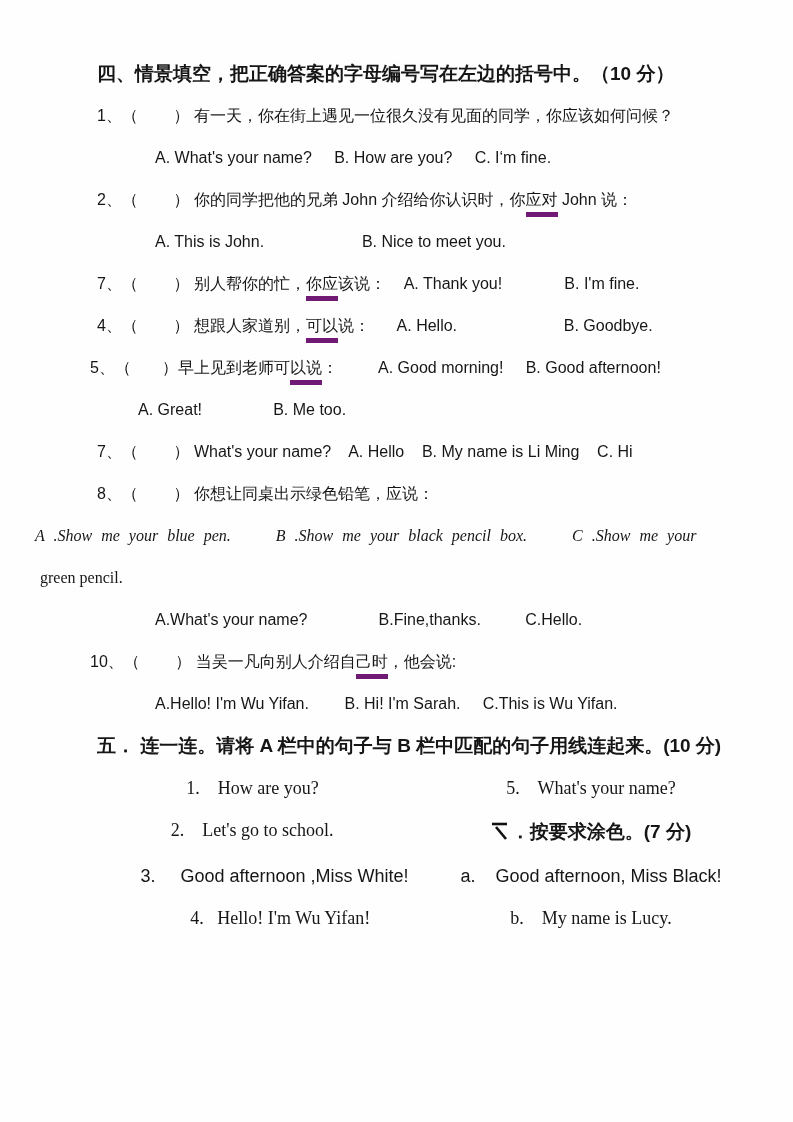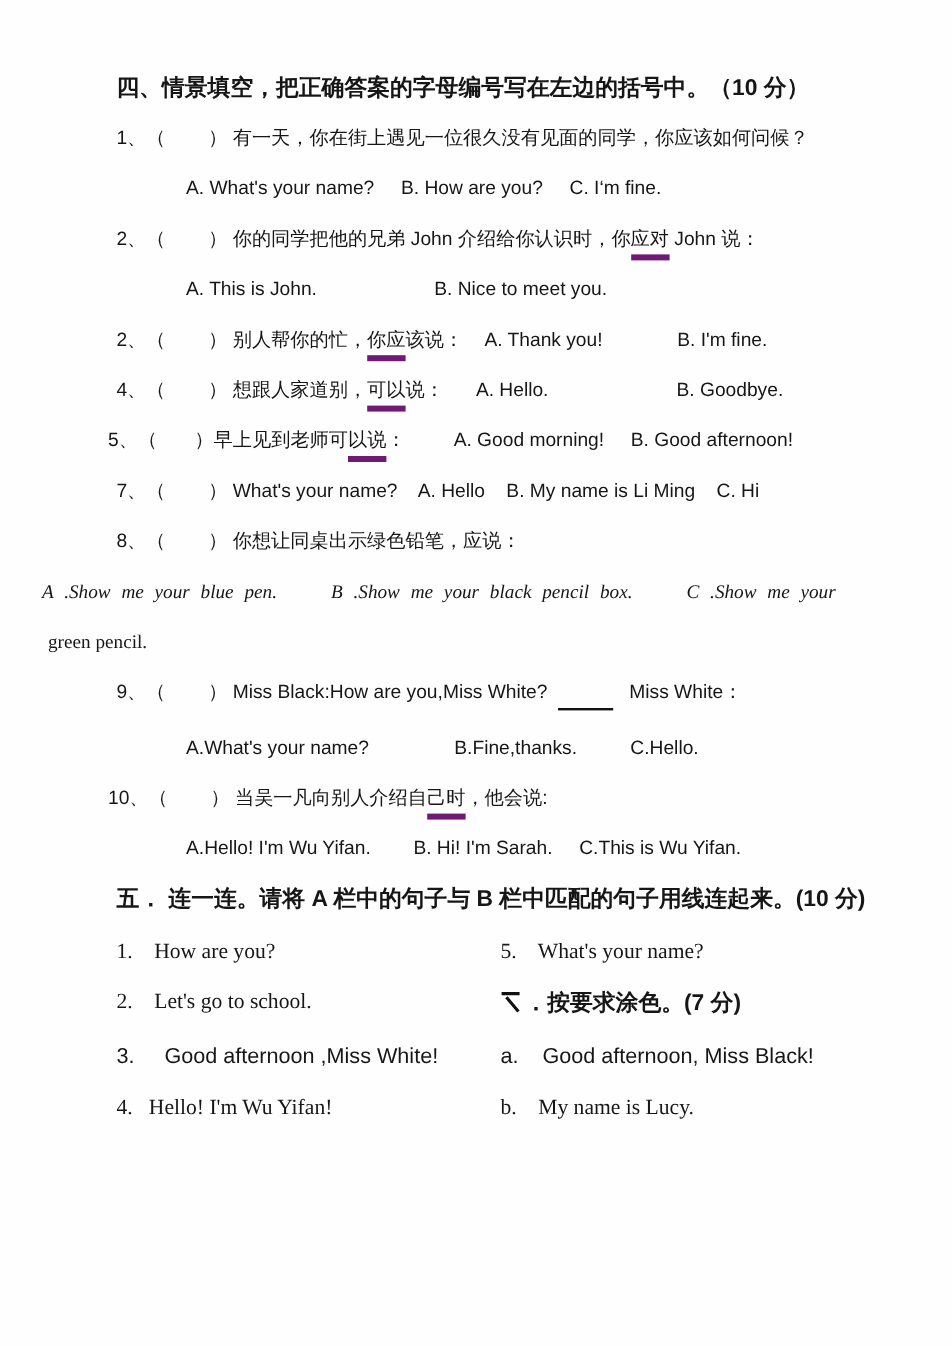--- a/index.html
+++ b/index.html
@@ -43,20 +43,21 @@
     width:46px;
     border-bottom:2px solid #111;
     vertical-align:-10px;
   }
   .match-row{
     display:flex;
     margin:14px 0 22px 62px;
     white-space:pre;
     font-size:18px;
     line-height:20px;
+    justify-content:center;
   }
   .match-row .cell-l{width:320px;}
   .glyph-svg{
     display:inline-block;
     vertical-align:-2px;
     margin-right:2px;
   }
 </style>
 </head>
 <body>
@@ -64,34 +65,34 @@
 <div class="page">
 
   <div class="line heading ml62">四、情景填空，把正确答案的字母编号写在左边的括号中。（10 分）</div>
 
   <div class="line ml62">1、（        ） 有一天，你在街上遇见一位很久没有见面的同学，你应该如何问候？</div>
   <div class="line ml90">A. What's your name?     B. How are you?     C. I‘m fine.</div>
 
   <div class="line ml62"><span>2、（        ） 你的同学把他的兄弟 John 介绍给你认识时，你</span><span class="ul">应对</span><span> John 说：</span></div>
   <div class="line ml90">A. This is John.                      B. Nice to meet you.</div>
 
-  <div class="line ml62"><span>2、（        ） 别人帮你的忙，</span><span class="ul">你应</span><span>该说：    A. Thank you!              B. I'm fine.</span></div>
+  <div class="line ml62"><span>7、（        ） 别人帮你的忙，</span><span class="ul">你应</span><span>该说：    A. Thank you!              B. I'm fine.</span></div>
 
   <div class="line ml62"><span>4、（        ） 想跟人家道别，</span><span class="ul">可以</span><span>说：      A. Hello.                        B. Goodbye.</span></div>
 
   <div class="line ml55"><span>5、（       ）早上见到老师可</span><span class="ul">以说</span><span>：         A. Good morning!     B. Good afternoon!</span></div>
 
+  <div class="line ml103">A. Great!                B. Me too.</div>
 
   <div class="line ml62">7、（        ） What's your name?    A. Hello    B. My name is Li Ming    C. Hi</div>
 
   <div class="line ml62">8、（        ） 你想让同桌出示绿色铅笔，应说：</div>
   <div class="line serif wide">A .Show me your blue pen.     B .Show me your black pencil box.     C .Show me your</div>
   <div class="line serif ml5">green pencil.</div>
 
-  <div class="line ml62"><span>9、（        ） Miss Black:How are you,Miss White?  </span><span class="blank-ul"></span><span>   Miss White：</span></div>
   <div class="line ml90">A.What's your name?                B.Fine,thanks.          C.Hello.</div>
 
   <div class="line ml55"><span>10、（        ） 当吴一凡向别人介绍自</span><span class="ul">己时</span><span>，他会说:</span></div>
   <div class="line ml90">A.Hello! I'm Wu Yifan.        B. Hi! I'm Sarah.     C.This is Wu Yifan.</div>
 
   <div class="line heading ml62">五． 连一连。请将 A 栏中的句子与 B 栏中匹配的句子用线连起来。(10 分)</div>
 
   <div class="match-row">
     <div class="cell-l serif">1.    How are you?</div>
     <div class="serif">5.    What's your name?</div>

